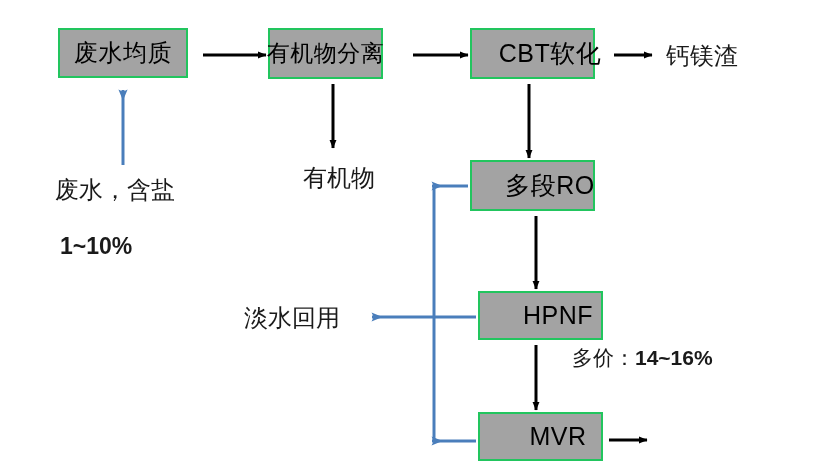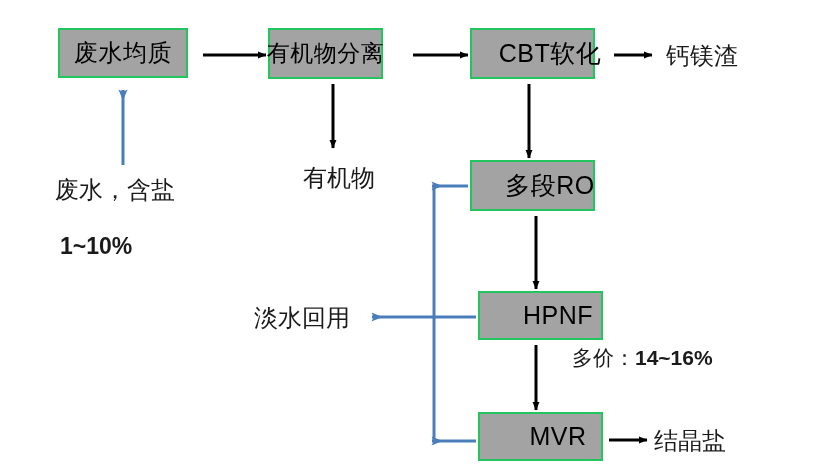--- a/index.html
+++ b/index.html
@@ -158,23 +158,22 @@
   </div>
 
   <div class="label" style="left:55px; top:175px;">废水，含盐</div>
 
   <div class="label sans" style="left:60px; top:219px;margin-top:13px;">1~10%</div>
 
   <div class="label" style="left:282px; top:163px;margin-left:21px;">有机物</div>
 
   <div class="label" style="left:666px; top:41px;">钙镁渣</div>
 
-  <div class="label" style="left:254px; top:303px;">淡水回用</div>
+  <div class="label" style="left:244px; top:303px;">淡水回用</div>
 
-  <div class="label" style="left:654px; top:426px;">结晶盐</div>
 
   <div class="label mixed" style="left:572px; top:345px;">
     <div style="text-align:right; padding-right:2px;">
       <span>多价：</span><b>14~16%</b>
     </div>
   </div>
 
 </div>
 
 </body></html>

